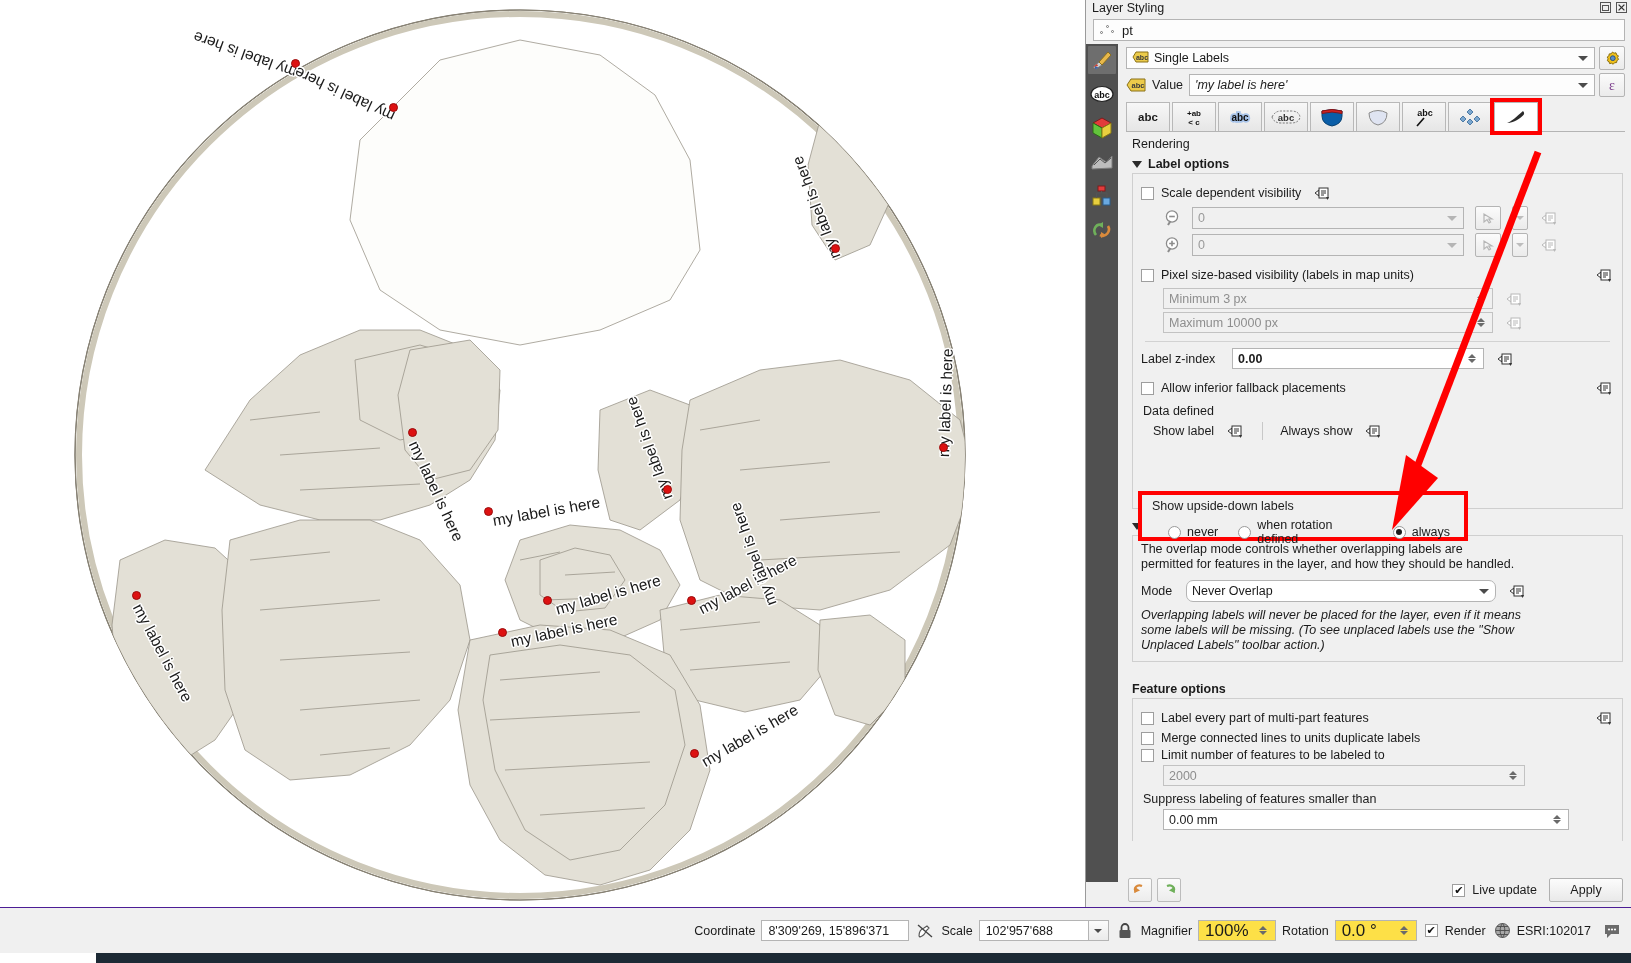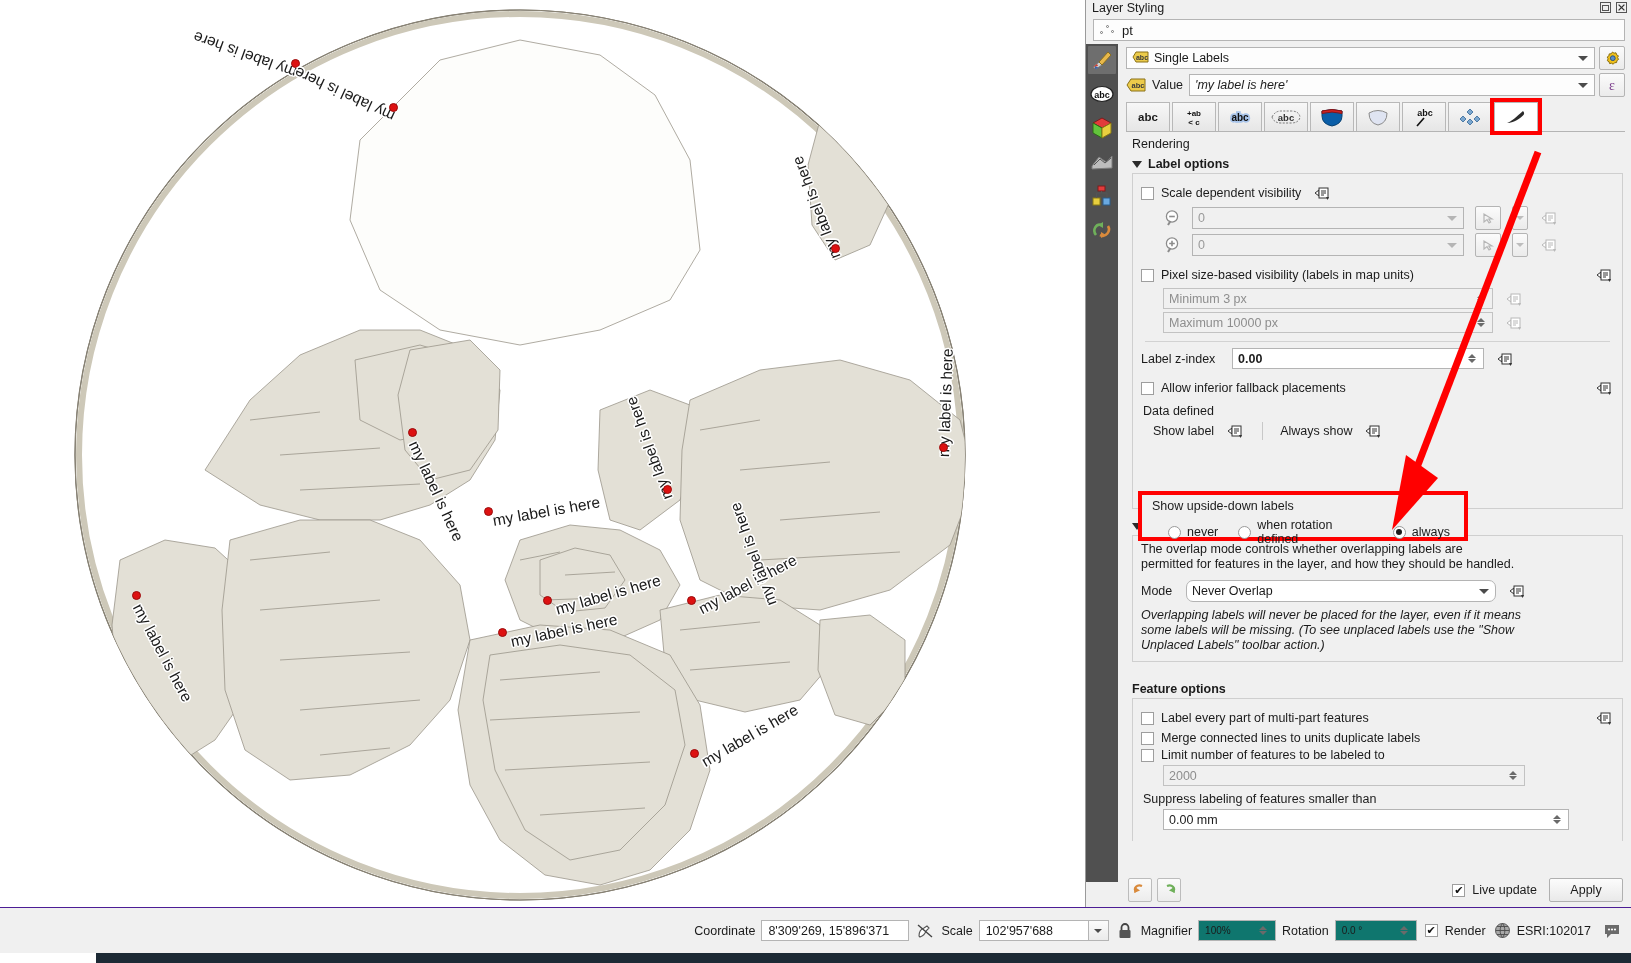--- a/index.html
+++ b/index.html
@@ -223,22 +223,22 @@
   .sb-field {
     height:21px; background:#fff; border:1px solid #b4b4b4;
     display:flex; align-items:center; padding:0 6px; font-size:12.5px;
   }
   .sb-combo-arrow {
     width:20px;height:21px;background:linear-gradient(#fbfbfb,#ebebeb);
     border:1px solid #b4b4b4; border-left:none;
     display:flex;align-items:center;justify-content:center;
   }
   .sb-spin {
-    height:21px; background:#0f766e;border:1px solid #b4b4b4;
-    display:flex; align-items:center; padding:0 16px 0 6px; font-size:10px; position:relative;
+    height:21px; background:#fde047;border:1px solid #b4b4b4;
+    display:flex; align-items:center; padding:0 16px 0 6px; font-size:17px; position:relative;
   }
   #bottom-strip {
     position:absolute; left:0; top:953px; width:1631px; height:10px;
     background:#ffffff;
   }
   #bottom-strip .dark { position:absolute; left:96px; top:0; right:0; height:10px; background:#1d2a35; }
 </style>
 </head>
 <body>
 

